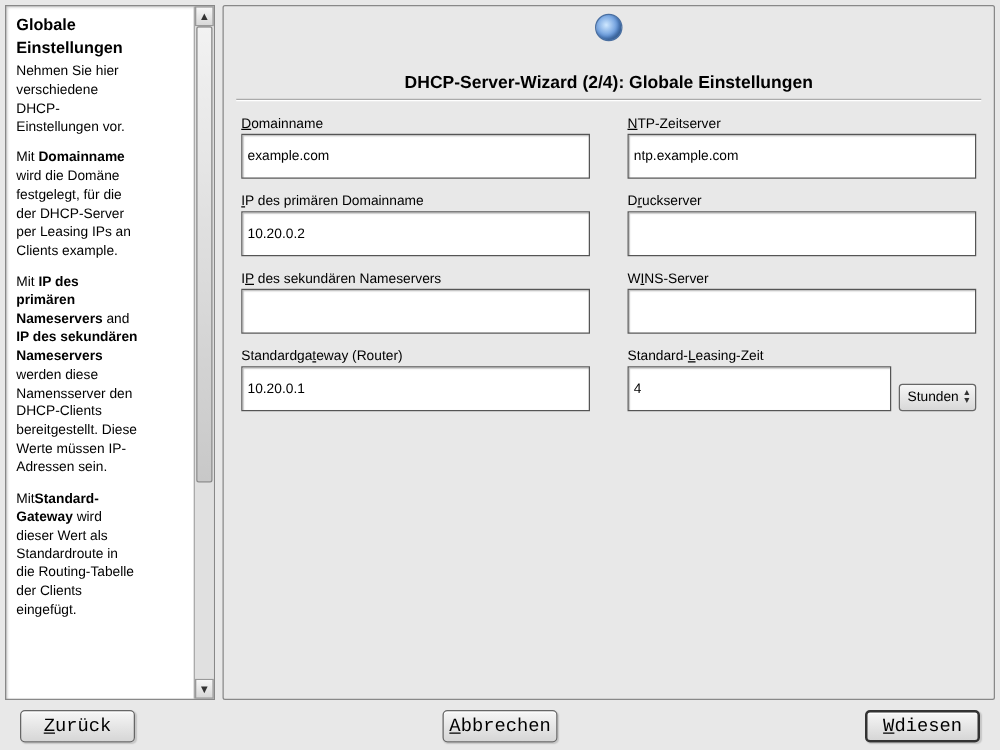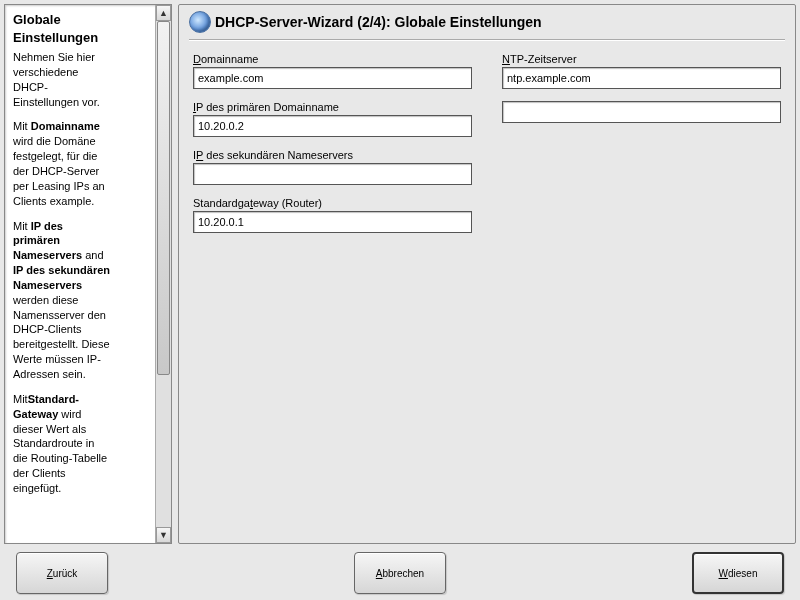--- a/index.html
+++ b/index.html
@@ -84,22 +84,23 @@
   background: #e8e8e8;
   border: 1px solid #888;
   border-radius: 2px;
   display: flex;
   flex-direction: column;
   padding: 2px 10px 8px 10px;
 }
 .wizard-header {
   display: flex;
   align-items: center;
-  gap: 4px;
+  gap: 24px;
   padding: 4px 0 6px 0;
+  flex-direction: column;
 }
 .wizard-icon {
   width: 22px;
   height: 22px;
   background: radial-gradient(circle at 8px 8px, #cfe8ff 0%, #5a8fd6 60%, #2a5fa0 100%);
   border-radius: 50%;
   border: 1px solid #4a6fa0;
   box-shadow: inset -2px -2px 3px rgba(0,0,0,0.25);
 }
 .wizard-title {
@@ -128,21 +129,21 @@
   display: flex;
   flex-direction: column;
   gap: 2px;
 }
 .form-group label {
   font-size: 11px;
   color: #000;
 }
 .form-group label .ul { text-decoration: underline; }
 .text-input {
-  height: 22px;
+  height: 36px;
   background: #fff;
   border: 1px solid #555;
   box-shadow: inset 1px 1px 1px rgba(0,0,0,0.25);
   padding: 2px 4px;
   font-size: 11px;
   font-family: inherit;
 }
 .lease-row {
   display: flex;
   gap: 6px;
@@ -169,26 +170,26 @@
   font-size: 7px;
   color: #333;
 }
 .button-row {
   display: flex;
   justify-content: space-between;
   padding: 8px 12px 2px 12px;
 }
 .btn {
   min-width: 92px;
-  height: 42px;
+  height: 26px;
   background: linear-gradient(#f6f6f6, #d6d6d6);
   border: 1px solid #666;
   border-radius: 4px;
-  font-size: 10px;
-  font-family: Liberation Sans, sans-serif;
+  font-size: 15px;
+  font-family: Liberation Mono, monospace;
   cursor: pointer;
   box-shadow: 0 1px 0 #fff inset, 1px 1px 1px rgba(0,0,0,0.15);
 }
 .btn .ul { text-decoration: underline; }
 .btn.default {
   border: 2px solid #333;
 }
 </style>
 </head>
 <body>
@@ -252,24 +253,42 @@
         </div>
 
         <div class="form-col">
 
           <div class="form-group">
             <label><span class="ul">N</span><span>TP-Zeitserver</span></label>
             <input class="text-input" value="ntp.example.com" style="">
           </div>
 
           <div class="form-group">
+            <label><span>D</span><span class="ul">r</span><span>uckserver</span></label>
             <input class="text-input" value="" style="">
           </div>
 
-
+          <div class="form-group">
+            <label><span>W</span><span class="ul">I</span><span>NS-Server</span></label>
+            <input class="text-input" value="" style="">
+          </div>
+
+          <div class="lease-row">
+            <div class="form-group">
+              <label><span>Standard-</span><span class="ul">L</span><span>easing-Zeit</span></label>
+              <input class="text-input" value="4" style="">
+            </div>
+            <div class="unit-select">
+              <span>Stunden</span>
+              <span class="spin">
+                <span>▲</span>
+                  <span>▼</span>
+              </span>
+            </div>
+          </div>
 
         </div>
       </div>
 
     </div>
   </div>
 
   <div class="button-row">
     <button class="btn"><span class="ul">Z</span><span>urück</span></button>
     <button class="btn"><span class="ul">A</span><span>bbrechen</span></button>

